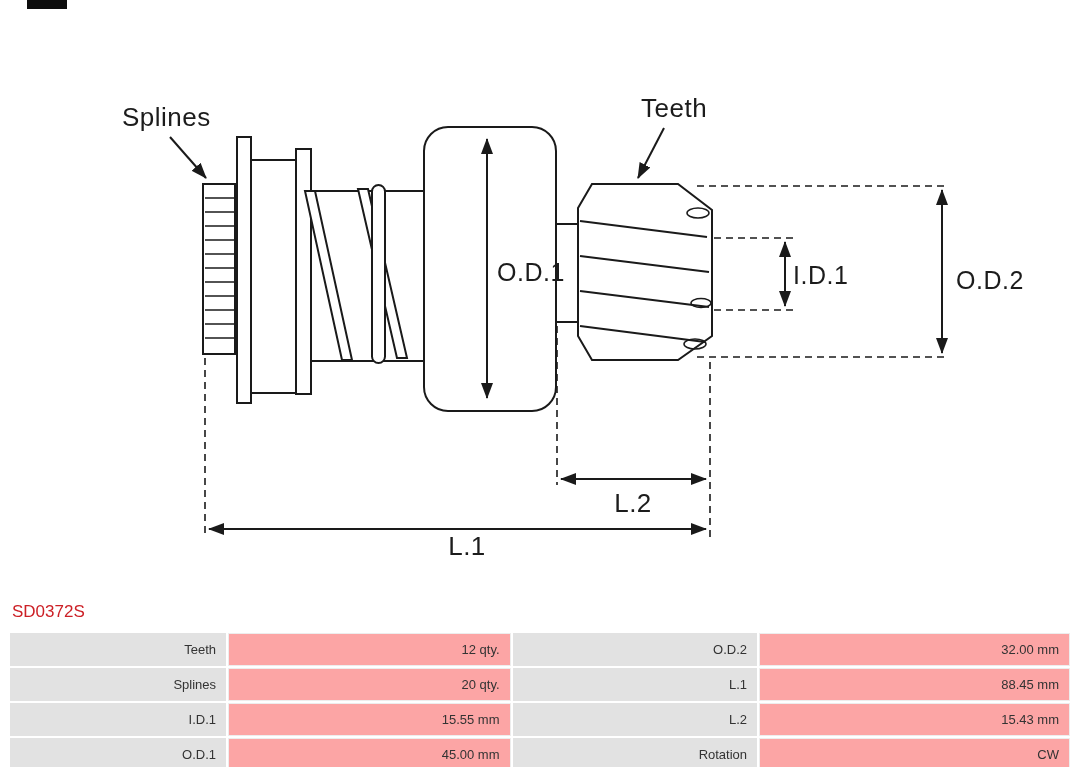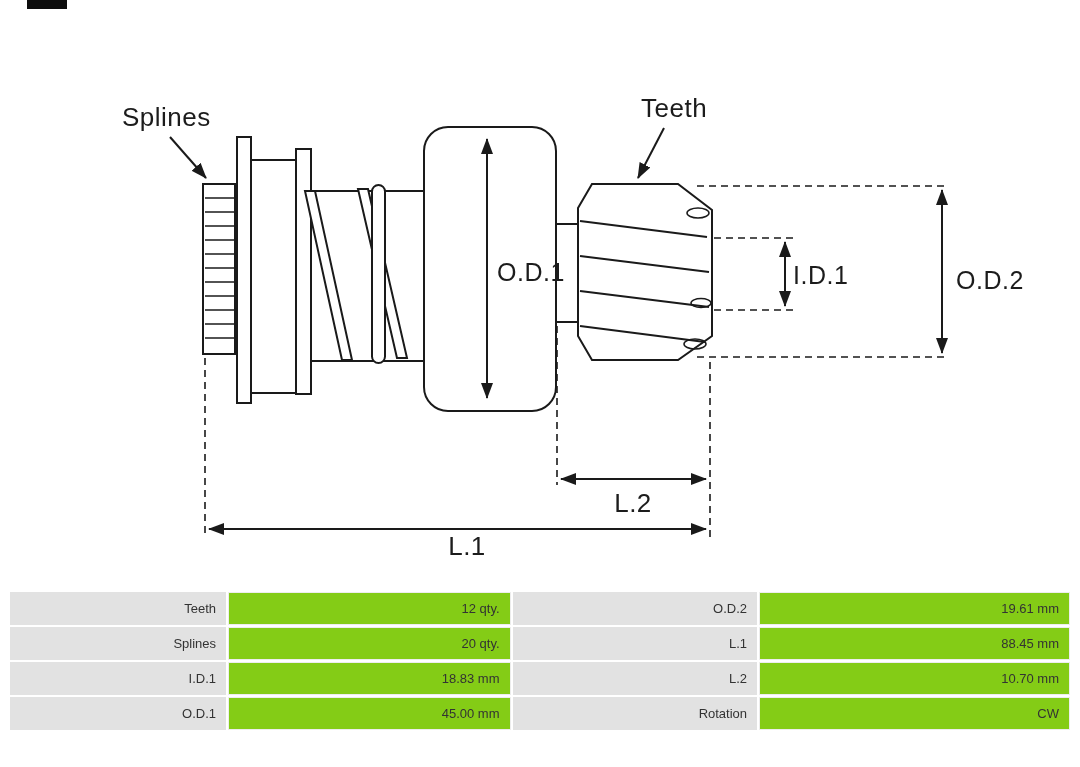--- a/index.html
+++ b/index.html
@@ -13,21 +13,21 @@
   .thin  { stroke-width:1.5; }
   .dash  { fill:none; stroke:var(--line,#1a1a1a); stroke-width:1.6; stroke-dasharray:7 5; }
   .dim   { fill:none; stroke:var(--line,#1a1a1a); stroke-width:2; }
   .ahf   { fill:var(--line,#1a1a1a); }
   .lbl   { font-family:"Liberation Sans","DejaVu Sans",sans-serif; font-size:26px; fill:#1c1c1c; letter-spacing:0.5px; }
   .lbl-dim { font-size:25px; }
   .part-code { margin:12px 0 9px 12px; font-size:17px; color:var(--accent,#cc2026); }
   .spec-table { width:1064px; margin:0 8px; border-collapse:separate; border-spacing:2px; table-layout:fixed; }
   .spec-table td { font-size:13px; color:var(--text,#333333); text-align:right; padding:8px 10px; overflow:hidden; white-space:nowrap; }
   .spec-table td.label { background:var(--table-label-bg,#e2e2e2); }
-  .spec-table td.value { background:#84cc16; border:1px solid var(--table-border,#ededed); }
+  .spec-table td.value { background:#fca5a5; border:1px solid var(--table-border,#ededed); }
 </style>
 </head>
 <body>
 
 <div class="page">
 
   <div class="logo-fragment"></div>
 
   <svg class="drawing" width="1080" height="590" viewBox="0 0 1080 590" xmlns="http://www.w3.org/2000/svg">
     <defs>
@@ -123,46 +123,47 @@
       <text class="lbl" x="122" y="126">Splines</text>
       <line class="dim" x1="170" y1="137" x2="206" y2="178" marker-end="url(#arrE)"></line>
     </g>
 
     <g>
       <text class="lbl" x="641" y="117">Teeth</text>
       <line class="dim" x1="664" y1="128" x2="638" y2="178" marker-end="url(#arrE)"></line>
     </g>
   </svg>
 
+  <div class="part-code">SD0372S</div>
 
   <table class="spec-table">
     <colgroup>
       <col style="width:20.5%">
       <col style="width:26.8%">
       <col style="width:23.2%">
       <col style="width:29.5%">
     </colgroup>
     <tbody>
       <tr>
         <td class="label">Teeth</td>
         <td class="value">12 qty.</td>
         <td class="label">O.D.2</td>
-        <td class="value">19.61 mm</td>
+        <td class="value">32.00 mm</td>
       </tr>
       <tr>
         <td class="label">Splines</td>
         <td class="value">20 qty.</td>
         <td class="label">L.1</td>
         <td class="value">88.45 mm</td>
       </tr>
       <tr>
         <td class="label">I.D.1</td>
-        <td class="value">18.83 mm</td>
+        <td class="value">15.55 mm</td>
         <td class="label">L.2</td>
-        <td class="value">10.70 mm</td>
+        <td class="value">15.43 mm</td>
       </tr>
       <tr>
         <td class="label">O.D.1</td>
         <td class="value">45.00 mm</td>
         <td class="label">Rotation</td>
         <td class="value">CW</td>
       </tr>
     </tbody>
   </table>
 

